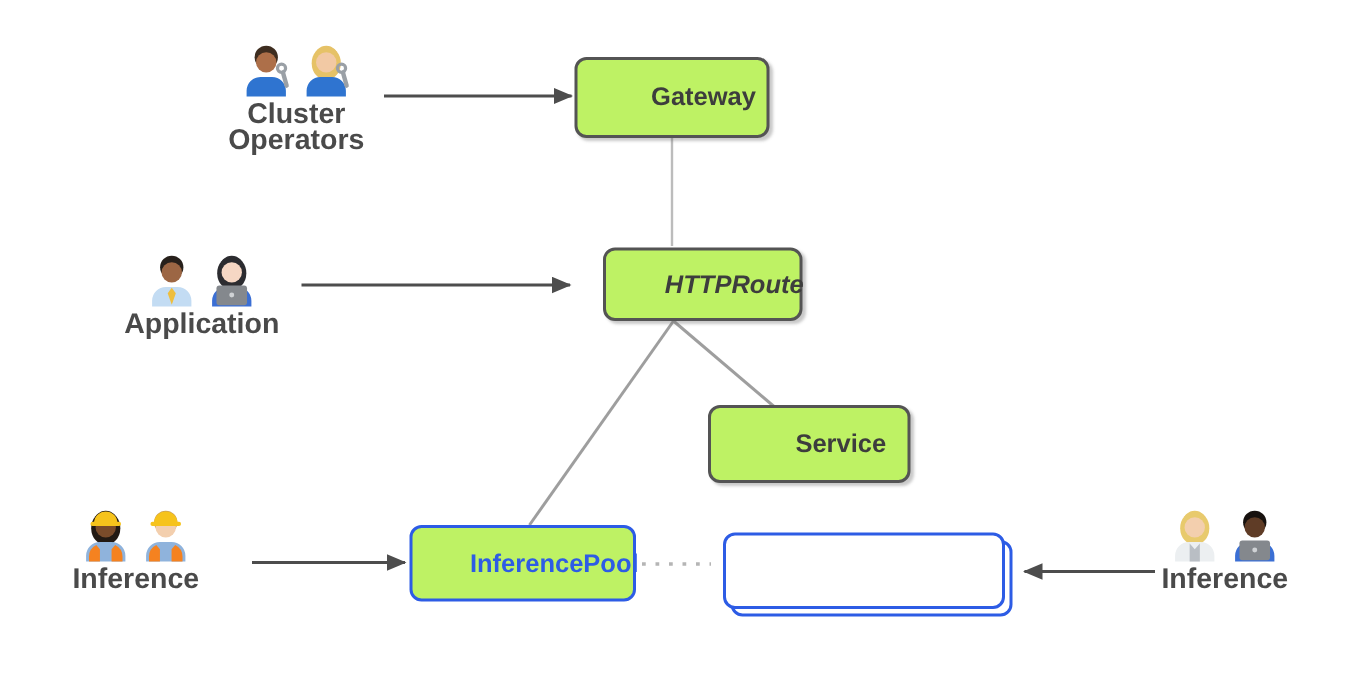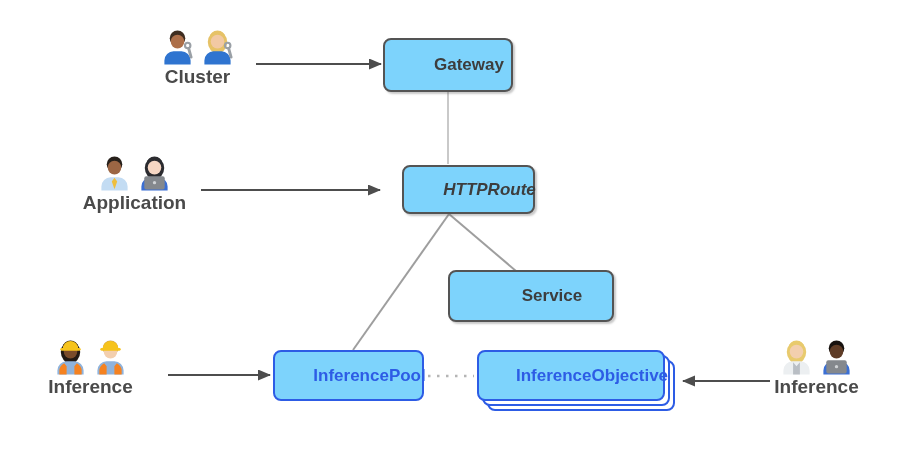--- a/index.html
+++ b/index.html
@@ -5,21 +5,21 @@
   html,body{margin:0;padding:0;background:#fff;}
   .canvas{
     position:relative;width:902px;height:457px;overflow:hidden;
     background:var(--background,#fff);
     font-family:"Liberation Sans","DejaVu Sans",sans-serif;
   }
   .connectors{position:absolute;left:0;top:0;z-index:1;}
   .node{
     position:absolute;z-index:3;box-sizing:border-box;
     display:flex;align-items:center;justify-content:center;
-    background:#7dd3fc;border-radius:8px;padding-left:42px;
+    background:#bef264;border-radius:8px;padding-left:42px;
   }
   .gray-node{
     border:2px solid var(--box-border-gray,#545454);
     box-shadow:2px 2px 2px rgba(100,100,100,0.35);
   }
   .gray-node .node-label{color:var(--node-text-dark,#3d3d3d);}
   .blue-node{border:2.5px solid var(--blue,#2d5ce5);}
   .blue-node .node-label{color:var(--blue,#2d5ce5);}
   .node-label{font-size:17px;font-weight:bold;white-space:nowrap;}
   .stack-layer{
@@ -57,33 +57,30 @@
   </svg>
 
   <div class="node gray-node" style="left:383px;top:38px;width:130px;height:54px;">
     <span class="node-label">Gateway</span>
   </div>
 
   <div class="node gray-node" style="left:402px;top:165px;width:133px;height:49px;font-style:italic;">
     <span class="node-label">HTTPRoute</span>
   </div>
 
-  <div class="node gray-node" style="left:448px;top:270px;width:166px;height:52px;">
+  <div class="node gray-node" style="left:472px;top:270px;width:135px;height:52px;">
     <span class="node-label">Service</span>
   </div>
 
   <div class="node blue-node" style="left:273px;top:350px;width:151px;height:51px;">
     <span class="node-label">InferencePool</span>
   </div>
 
   <div class="stack-layer" style="left:487px;top:360px;width:188px;height:51px;"></div>
   <div class="stack-layer" style="left:482px;top:355px;width:188px;height:51px;"></div>
-  <div class="node blue-node" style="left:477px;top:350px;width:188px;height:51px;">
-    <span class="node-label">InferenceObjective</span>
-  </div>
 
   <div class="persona" style="left:125px;top:25px;">
     <div class="icons">
         <svg viewBox="0 0 34 40" width="33" height="40">
           <path d="M3.5 40 v-4 a9.5 9.5 0 0 1 9.5 -9.5 h8 a9.5 9.5 0 0 1 9.5 9.5 v4 z" fill="#2f74d0"></path>
           <circle cx="17" cy="13" r="8" fill="#3e2d20"></circle>
           <circle cx="17" cy="16.5" r="7" fill="#ad6f49"></circle>
           <circle cx="27.5" cy="20.5" r="2.8" fill="none" stroke="#9aa0a6" stroke-width="2.2"></circle>
           <path d="M28.5 23.5 l2.5 9" stroke="#9aa0a6" stroke-width="3" stroke-linecap="round" fill="none"></path>
         </svg>
@@ -91,24 +88,25 @@
           <ellipse cx="17" cy="17" rx="10" ry="11.5" fill="#e6c267"></ellipse>
           <path d="M3.5 40 v-4 a9.5 9.5 0 0 1 9.5 -9.5 h8 a9.5 9.5 0 0 1 9.5 9.5 v4 z" fill="#2f74d0"></path>
           <circle cx="17" cy="13" r="8" fill="#e6c267"></circle>
           <circle cx="17" cy="16.5" r="7" fill="#f2c9a4"></circle>
           <circle cx="27.5" cy="20.5" r="2.8" fill="none" stroke="#9aa0a6" stroke-width="2.2"></circle>
           <path d="M28.5 23.5 l2.5 9" stroke="#9aa0a6" stroke-width="3" stroke-linecap="round" fill="none"></path>
         </svg>
       </div>
     <div class="plabel">
       <div>Cluster</div>
+      <div>Operators</div>
     </div>
   </div>
 
-  <div class="persona" style="left:62px;top:151px;">
+  <div class="persona" style="left:62px;top:165px;">
     <div class="icons">
         <svg viewBox="0 0 34 40" width="33" height="40">
           <path d="M3.5 40 v-4 a9.5 9.5 0 0 1 9.5 -9.5 h8 a9.5 9.5 0 0 1 9.5 9.5 v4 z" fill="#c3dcf3"></path>
           <circle cx="17" cy="13" r="8" fill="#27201b"></circle>
           <circle cx="17" cy="16.5" r="7" fill="#9c6644"></circle>
           <path d="M17 27 l2.8 3.8 -2.8 8 -2.8 -8 z" fill="#eebe3e"></path>
         </svg>
         <svg viewBox="0 0 34 40" width="33" height="40">
           <ellipse cx="17" cy="17" rx="10" ry="11.5" fill="#2c2c30"></ellipse>
           <path d="M3.5 40 v-4 a9.5 9.5 0 0 1 9.5 -9.5 h8 a9.5 9.5 0 0 1 9.5 9.5 v4 z" fill="#3b6fd4"></path>

